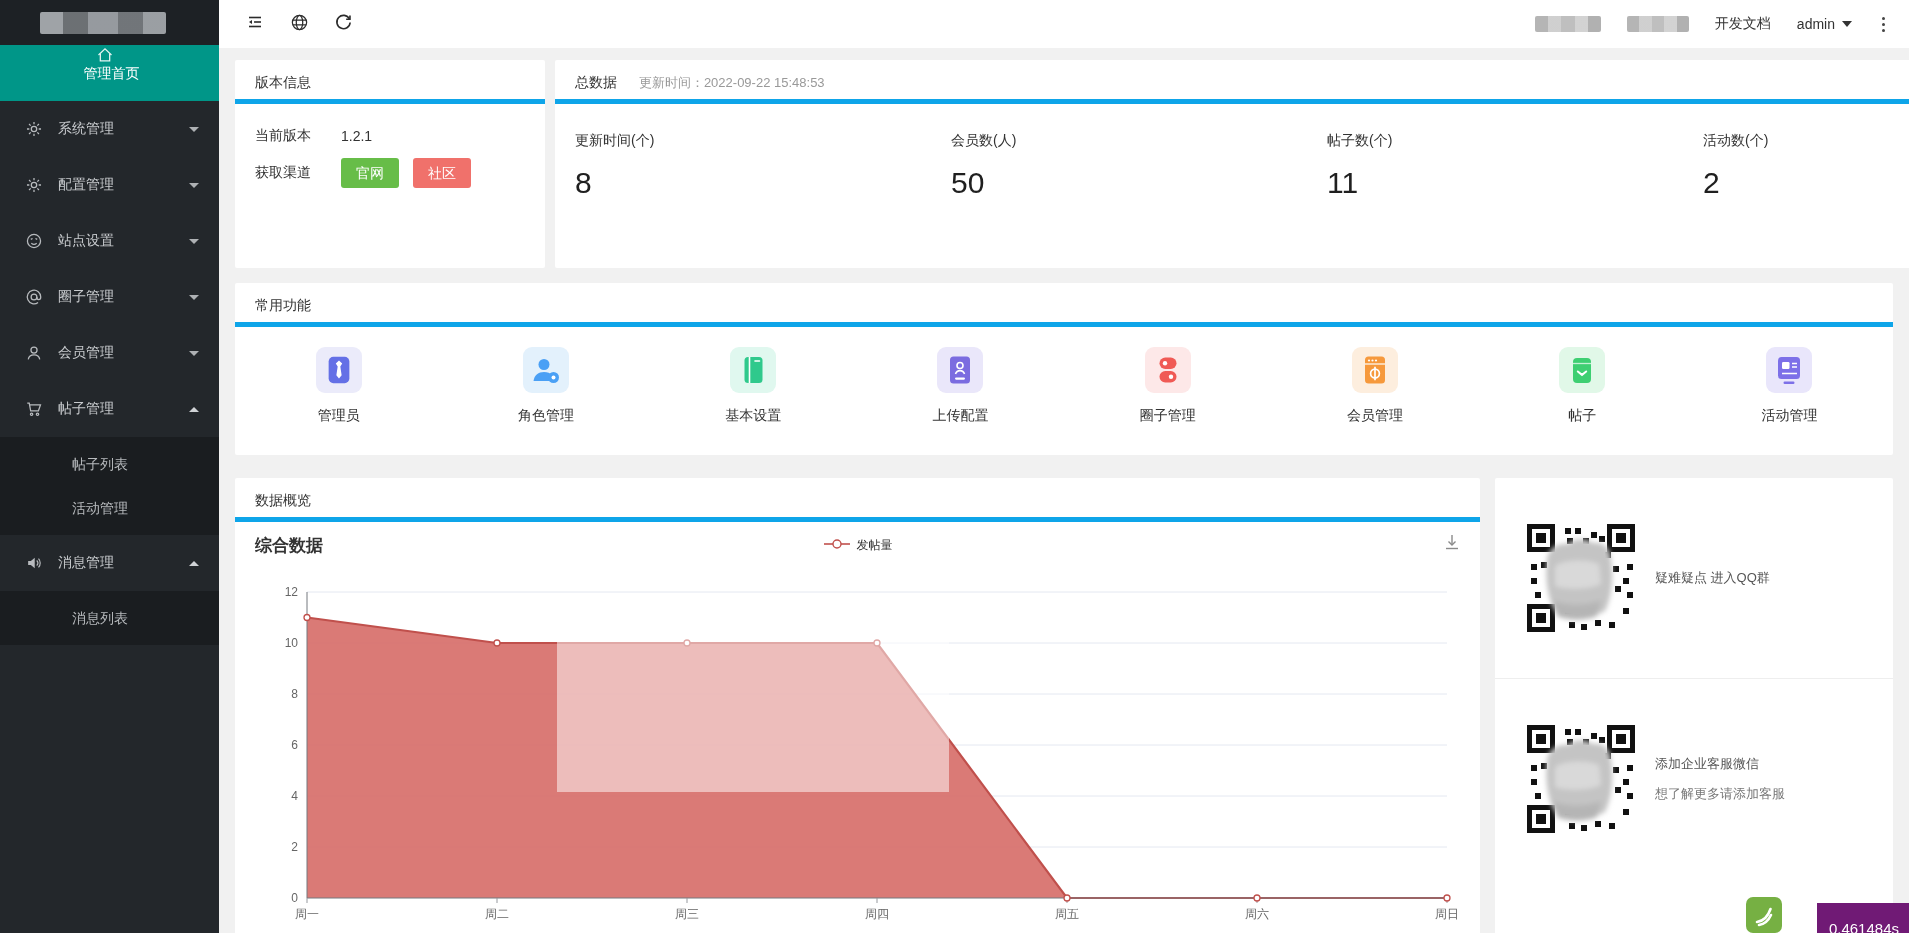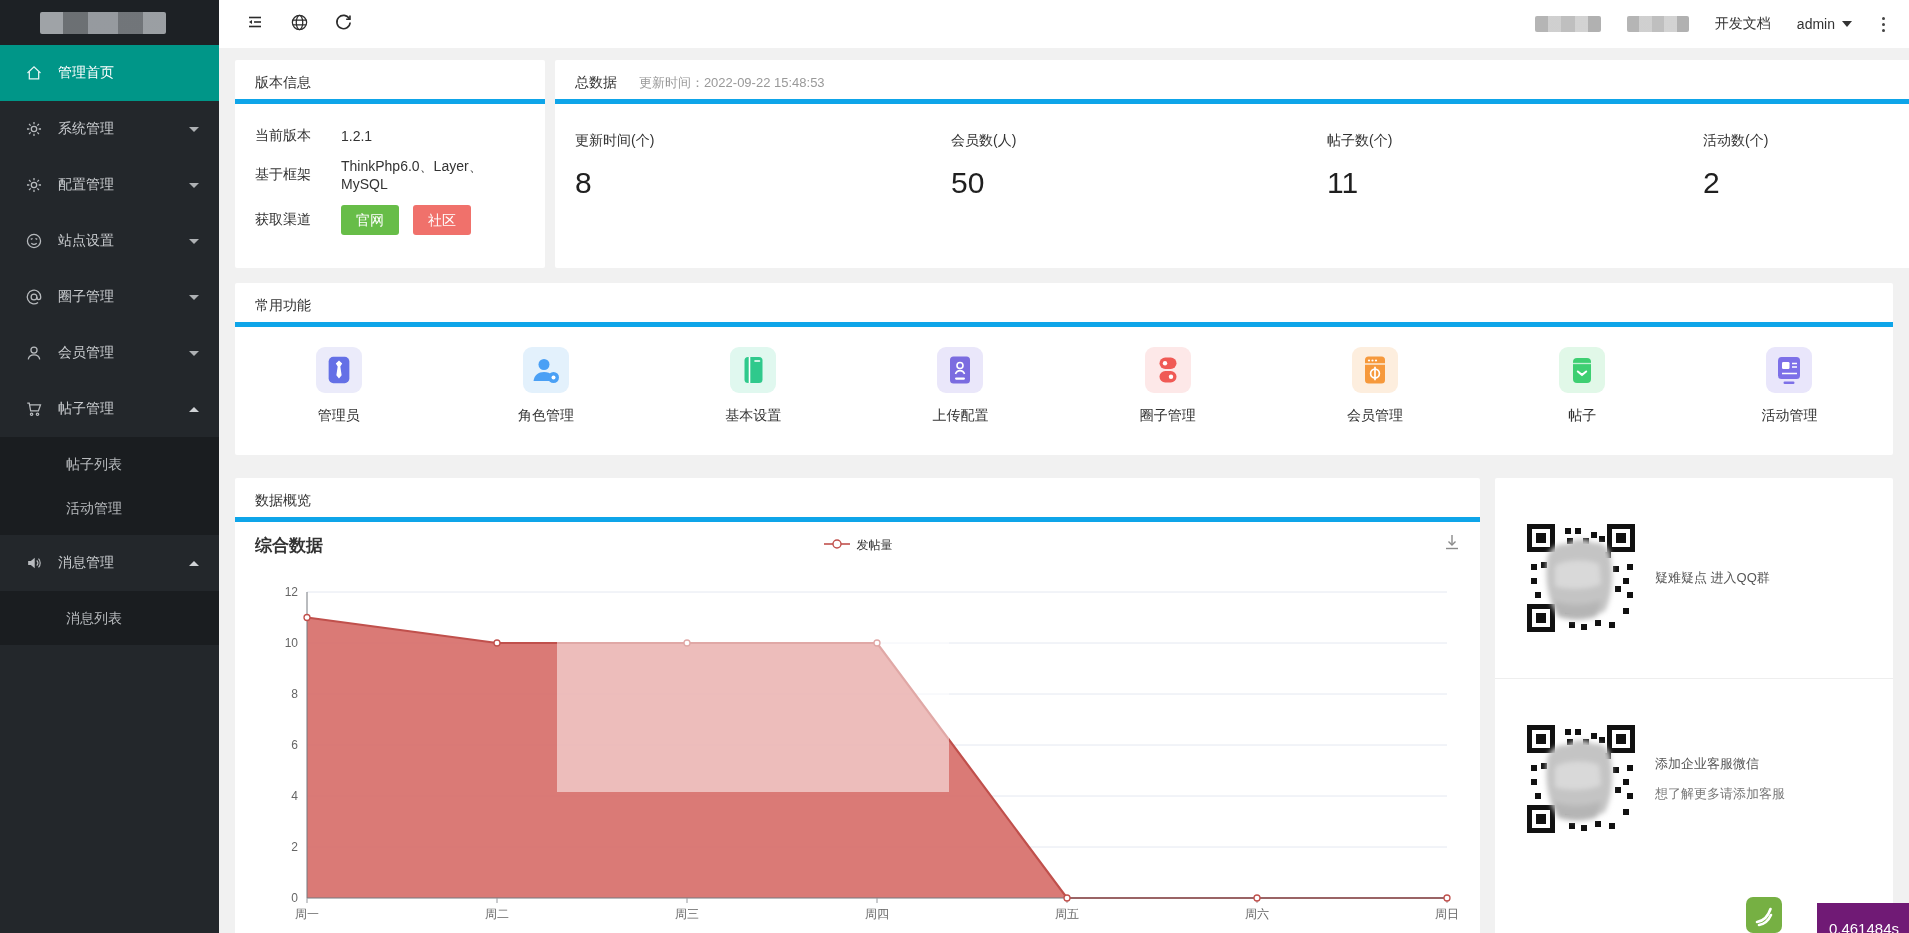--- a/index.html
+++ b/index.html
@@ -18,28 +18,28 @@
   }
   .censored.dark {
     background-image:
       linear-gradient(90deg, rgba(255,255,255,.18) 0 18%, rgba(0,0,0,.22) 18% 38%, rgba(255,255,255,.10) 38% 62%, rgba(0,0,0,.18) 62% 82%, rgba(255,255,255,.14) 82% 100%),
       linear-gradient(#8a8f94,#8a8f94);
   }
   
   .sidebar { position:absolute; left:0; top:0; width:219px; height:933px; background:#23272b; z-index:5; }
   .logo-bar { height:45px; background:#1d2125; display:flex; align-items:center; padding-left:40px; }
   .menu-item { height:56px; display:flex; align-items:center; padding:0 20px 0 24px; font-size:14px; color:#c8cbce; cursor:pointer; }
-  .menu-item.active { background:#009688; color:#fff; }
+  .menu-item.active { background:#009688; color:#fff;flex-direction:column; }
   .mi-icon { width:20px; height:20px; margin-right:14px; flex:0 0 auto; display:flex; align-items:center; justify-content:center; opacity:.9; }
   .mi-icon svg { display:block; }
   .mi-label { flex:1 1 auto; }
   .caret { width:0; height:0; border-left:5px solid transparent; border-right:5px solid transparent; margin-left:8px; }
   .caret.down { border-top:5px solid #aeb1b4; }
   .caret.up { border-bottom:5px solid #cfd2d5; }
-  .submenu { background:#1a1d20; padding:5px 8px; }
+  .submenu { background:#1a1d20; padding:5px 14px; }
   .submenu-item { height:44px; line-height:44px; padding-left:58px; font-size:14px; color:#b7babd; cursor:pointer; }
   
   .topbar { position:absolute; left:219px; top:0; right:0; height:48px; background:#fff; display:flex; align-items:center; z-index:4; }
   .tb-left { display:flex; align-items:center; padding-left:14px; }
   .tb-btn { width:44px; height:48px; display:flex; align-items:center; justify-content:center; cursor:pointer; color:#2b2b2b; }
   .tb-right { margin-left:auto; display:flex; align-items:center; gap:26px; padding-right:20px; font-size:14px; color:#333; }
   .tb-link { cursor:pointer; }
   .tb-user { display:flex; align-items:center; gap:7px; cursor:pointer; }
   .caret-sm { width:0; height:0; border-left:5px solid transparent; border-right:5px solid transparent; border-top:6px solid #333; }
   .dots-v { display:flex; flex-direction:column; gap:3px; cursor:pointer; padding:4px; }
@@ -228,24 +228,20 @@
       </span>
   </div>
 </header>
 
 <section class="panel" id="version-panel">
   <div class="panel-header">版本信息</div>
   <div style="padding-top:10px;">
     <div class="vrow">
       <span class="vlabel">当前版本</span>
       <span class="vvalue">1.2.1</span>
-    </div>
-    <div class="vrow">
-      <span class="vlabel">基于框架</span>
-      <span class="vvalue">ThinkPhp6.0、Layer、MySQL</span>
     </div>
     <div class="vrow">
       <span class="vlabel">获取渠道</span>
       <span id="channel-buttons"><span class="btn" style="background: rgb(103, 189, 72);">官网</span><span class="btn" style="background: rgb(240, 113, 107);">社区</span></span>
     </div>
   </div>
 </section>
 
 <section class="panel" id="stats-panel">
   <div class="panel-header">

